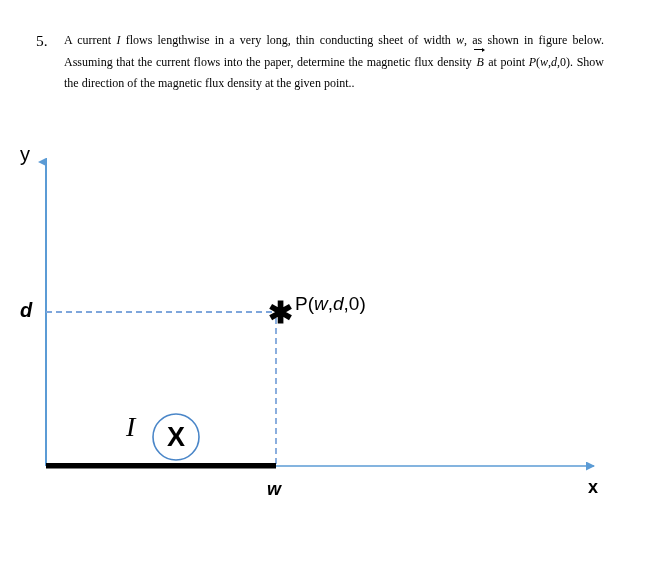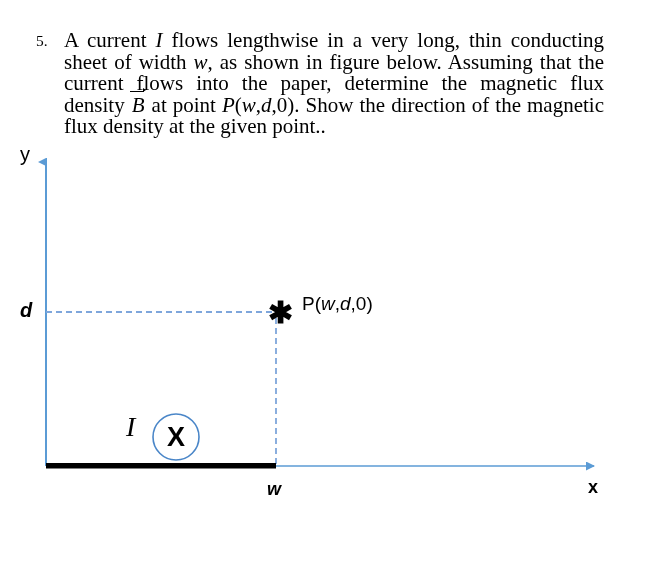--- a/index.html
+++ b/index.html
@@ -30,21 +30,21 @@
   }
   #problem-number {
     width: 28px;
     flex: 0 0 28px;
     font-size: 15.5px;
     line-height: 21.5px;
     font-family: "Liberation Serif", serif;
   }
   #problem-text {
     flex: 1 1 auto;
-    font-size: 21px;
+    font-size: 12px;
     line-height: 21.5px;
     text-align: justify;
     font-family: "Liberation Serif", serif;
   }
   #problem-text .it { font-style: italic; }
   .vec {
     position: relative;
     display: inline-block;
     font-style: italic;
     padding: 0 1px;
@@ -108,21 +108,21 @@
     font-weight: bold;
   }
   #label-w {
     left: 267px;
     top: 350px;
     font-size: 18px;
     font-style: italic;
     font-weight: bold;
   }
   #label-p {
-    left: 302px;
+    left: 295px;
     top: 164px;
     font-size: 19px;
   }
   #label-p .it { font-style: italic; }
   #label-i {
     left: 126px;
     top: 283px;
     font-size: 28px;
     font-style: italic;
     font-family: "Liberation Serif", serif;

